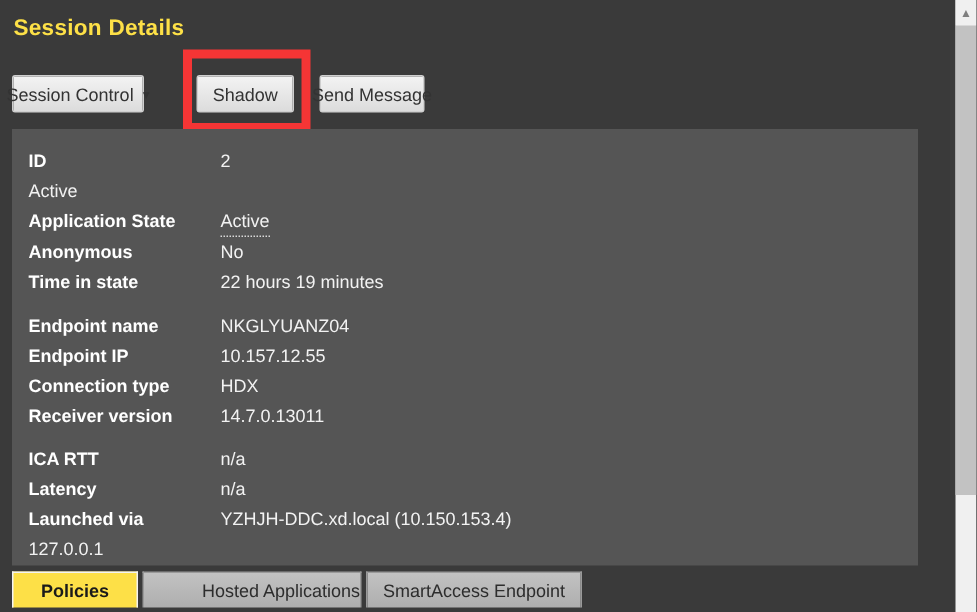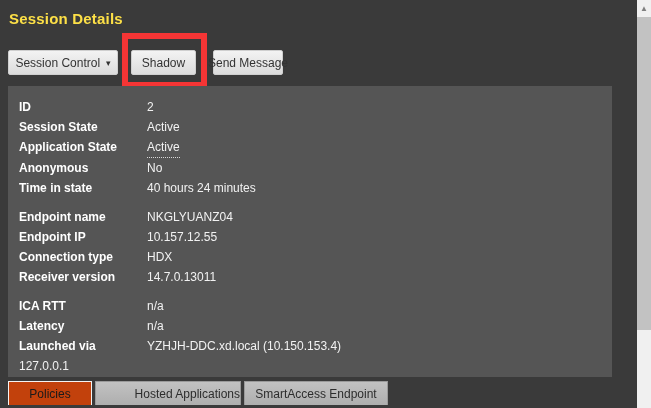--- a/index.html
+++ b/index.html
@@ -21,21 +21,21 @@
 
   
   .btn {
     position: absolute; top: 50px; height: 25px;
     display: inline-flex; align-items: center; justify-content: center;
     background: linear-gradient(#f3f3f3, #dcdcdc);
     border: 1px solid #cfcfcf; border-radius: 2px;
     color: #333333; font-size: 12px;
     padding: 0 12px; cursor: pointer; white-space: nowrap;
   }
-  .btn-session-control { left: 8px; width: 110px; }
+  .btn-session-control { left: 8px; width: 88px; }
   .btn-shadow { left: 131px; width: 65px; }
   .btn-send-message { left: 213px; width: 70px; }
   .caret { font-size: 9px; margin-left: 6px; color: #333; }
 
   
   .annotation-box {
     position: absolute; left: 122px; top: 33px;
     width: 85px; height: 55px;
     border: 6px solid #f53535;
     pointer-events: none;
@@ -56,21 +56,21 @@
 
   
   .tab-bar { position: absolute; left: 8px; top: 381px; height: 24px; display: flex; }
   .tab {
     height: 24px; display: inline-flex; align-items: center; justify-content: center;
     font-size: 12px; cursor: pointer; margin-right: 3px;
     background: linear-gradient(#c2c2c2, #aeaeae);
     color: #2d2d2d; border: 1px solid #9a9a9a; border-bottom: none;
   }
   .tab.active {
-    background: #c2410c; font-weight: normal; color: #1a1a1a; border-color: #f4f4f4;
+    background: #fde047; font-weight: bold; color: #1a1a1a; border-color: #f4f4f4;
   }
   .tab-policies { width: 84px; }
   .tab-hosted { width: 146px; justify-content: flex-end; }
   .tab-smartaccess { width: 144px; }
 
   
   .scrollbar {
     position: absolute; right: 0; top: 0; width: 14px; height: 408px;
     background: #f0f0f0;
   }
@@ -105,34 +105,33 @@
 <div class="annotation-box"></div>
 
 <div class="details-panel">
 
   <div class="detail-group">
     <div class="detail-row">
       <span class="detail-label">ID</span>
       <span class="detail-value">2</span>
     </div>
     <div class="detail-row">
-      <span class="detail-label">Session State</span>
       <span class="detail-value">Active</span>
     </div>
     <div class="detail-row">
       <span class="detail-label">Application State</span>
       <span class="detail-value dotted-underline">Active</span>
     </div>
     <div class="detail-row">
       <span class="detail-label">Anonymous</span>
       <span class="detail-value">No</span>
     </div>
     <div class="detail-row">
       <span class="detail-label">Time in state</span>
-      <span class="detail-value">40 hours 24 minutes</span>
+      <span class="detail-value">22 hours 19 minutes</span>
     </div>
   </div>
 
   <div class="detail-group">
     <div class="detail-row">
       <span class="detail-label">Endpoint name</span>
       <span class="detail-value">NKGLYUANZ04</span>
     </div>
     <div class="detail-row">
       <span class="detail-label">Endpoint IP</span>

